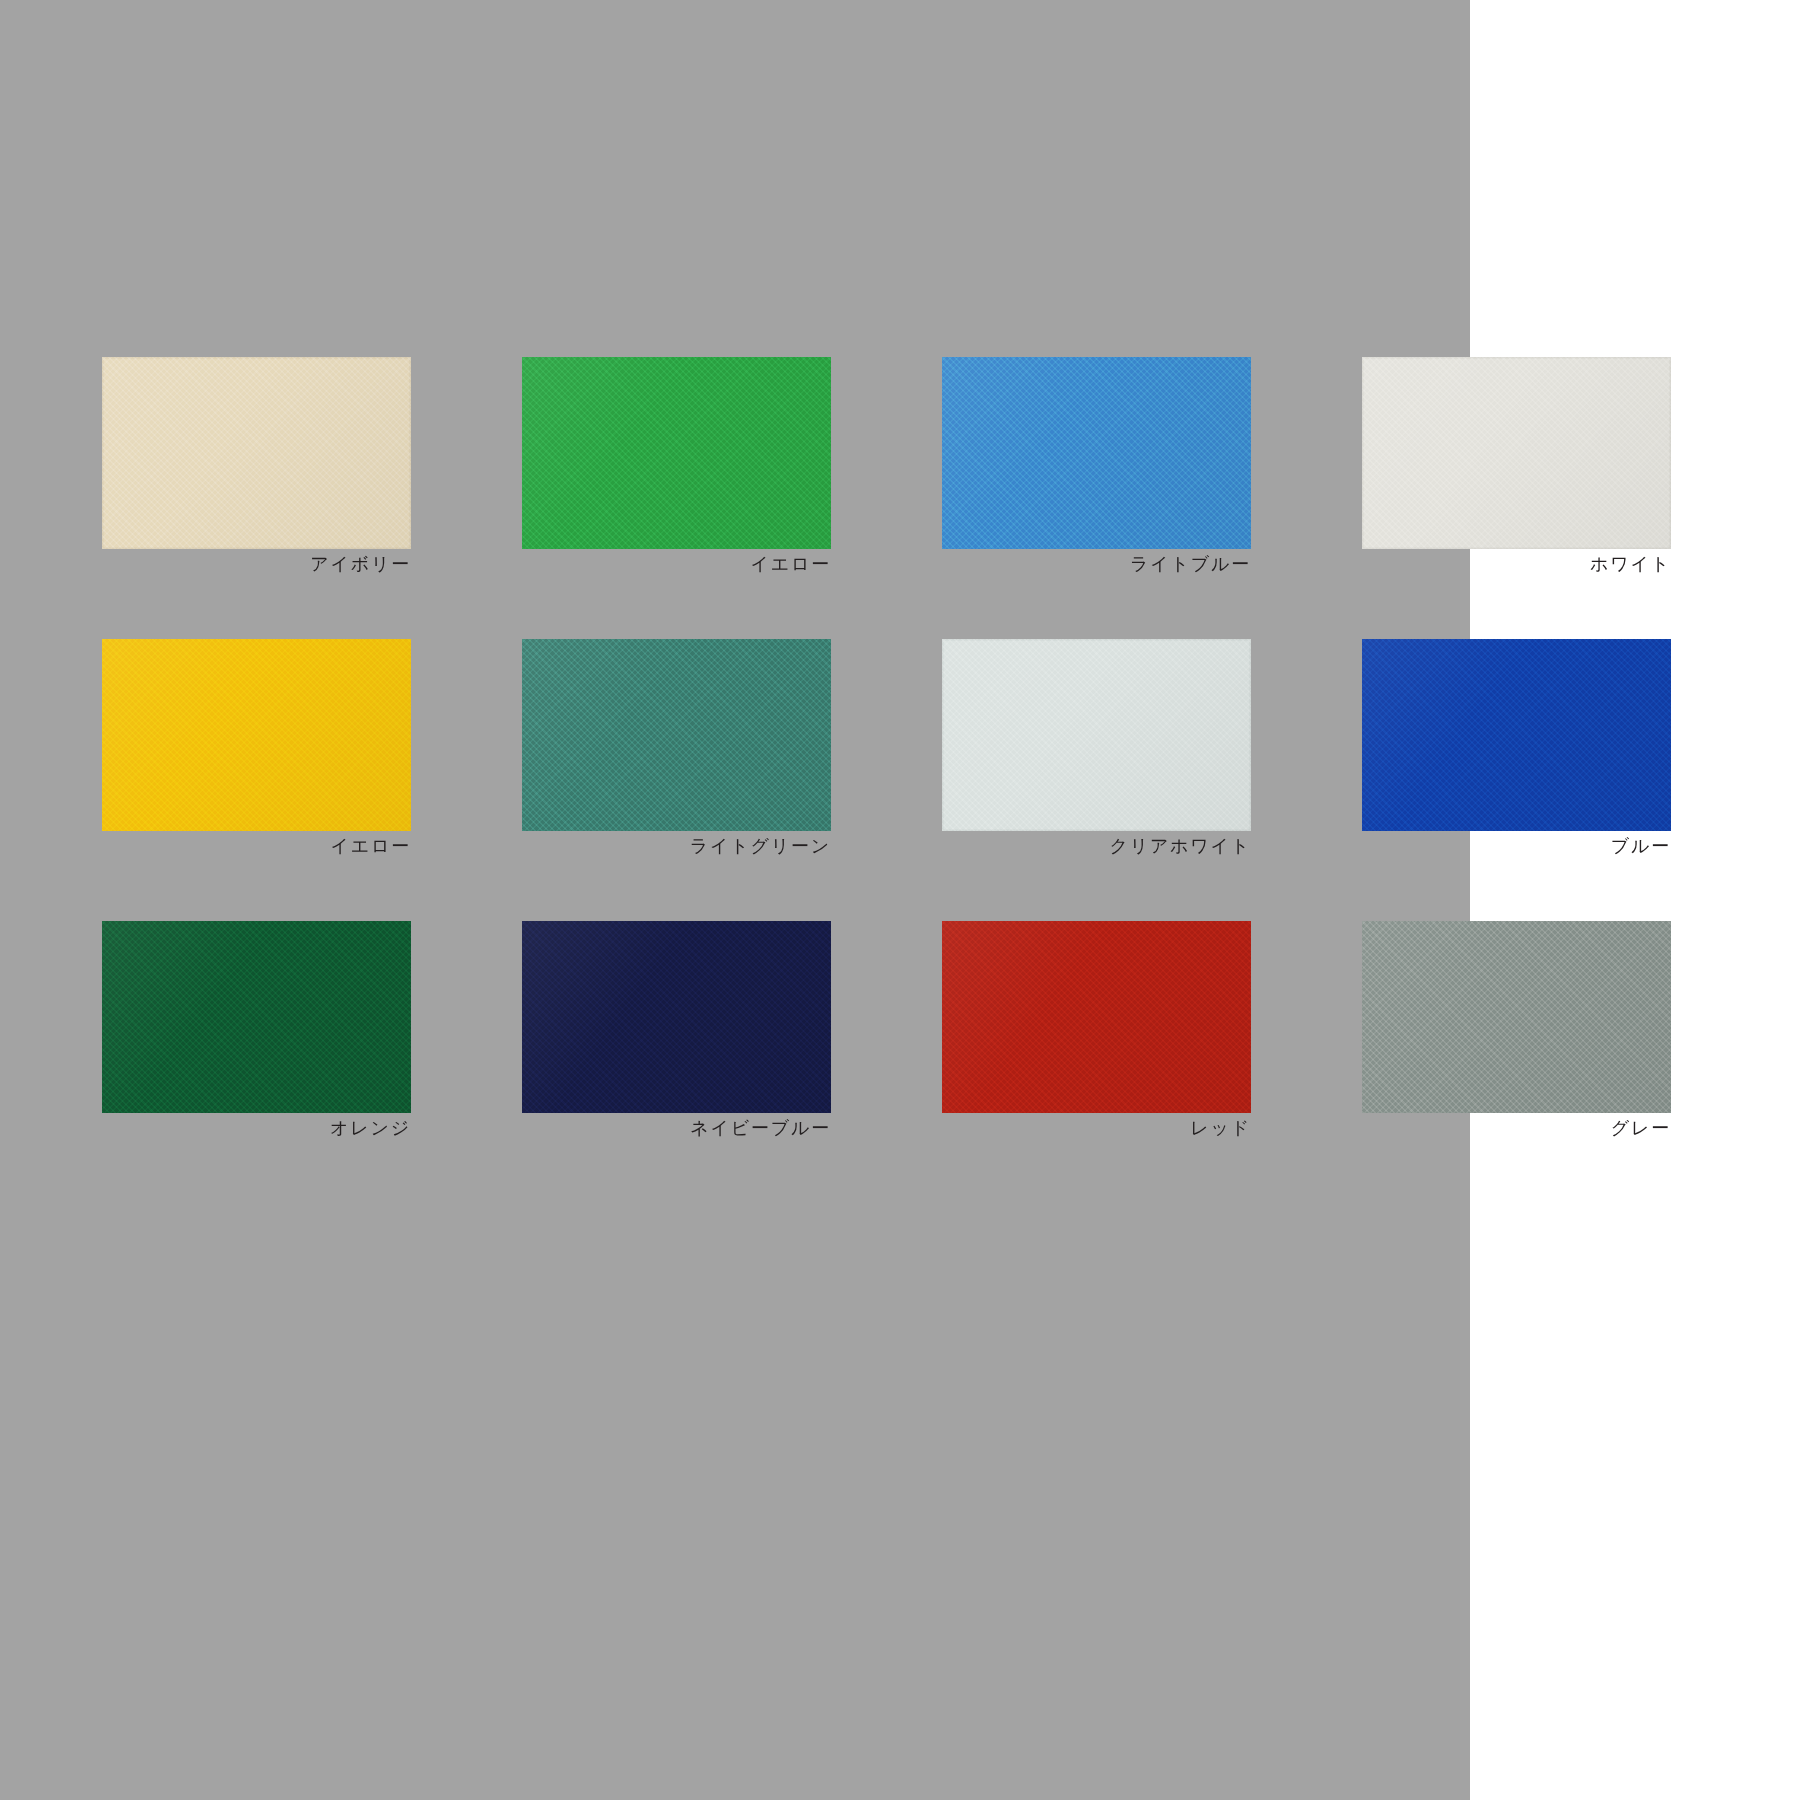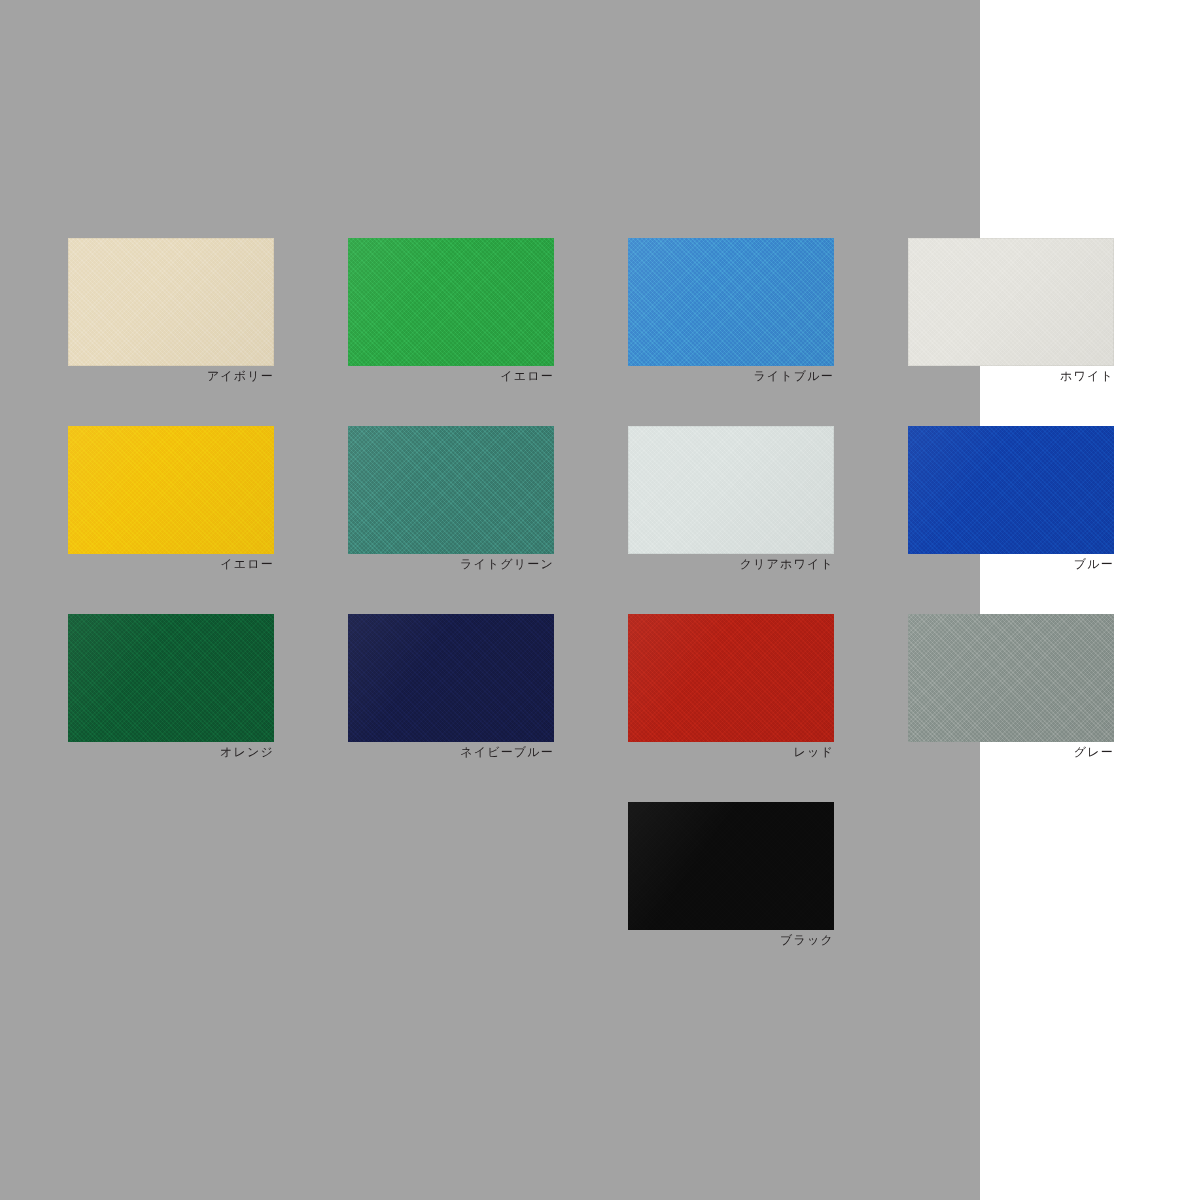--- a/index.html
+++ b/index.html
@@ -184,21 +184,14 @@
           <span class="sheen"></span>
         </div>
         <div class="swatch-label">グレー</div>
       </div>
       <div class="swatch-cell empty">
         <div class="swatch-chip" title=""></div>
       </div>
       <div class="swatch-cell empty">
         <div class="swatch-chip" title=""></div>
       </div>
-      <div class="swatch-cell">
-        <div class="swatch-chip" title="ブラック" style="background-color: rgb(11, 11, 11);">
-          <span class="tex"></span>
-          <span class="sheen"></span>
-        </div>
-        <div class="swatch-label">ブラック</div>
-      </div>
     </div>
 </div>
 
 </body></html>

